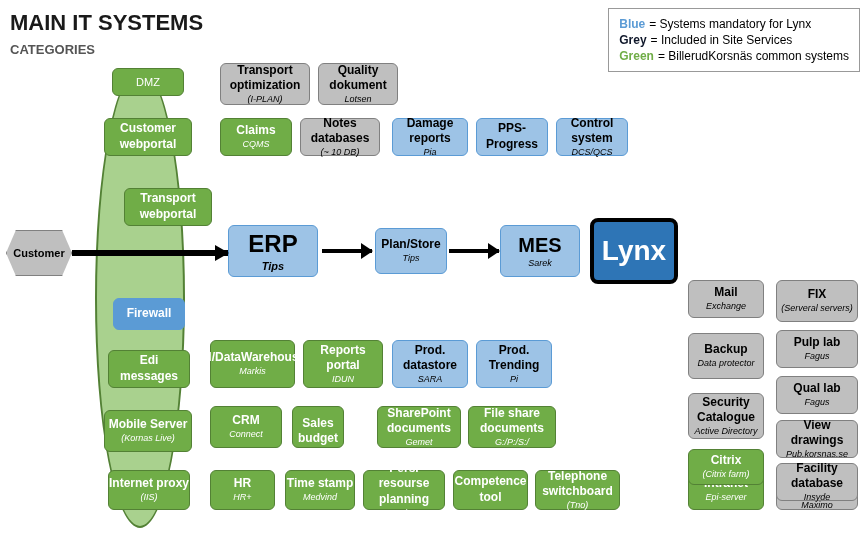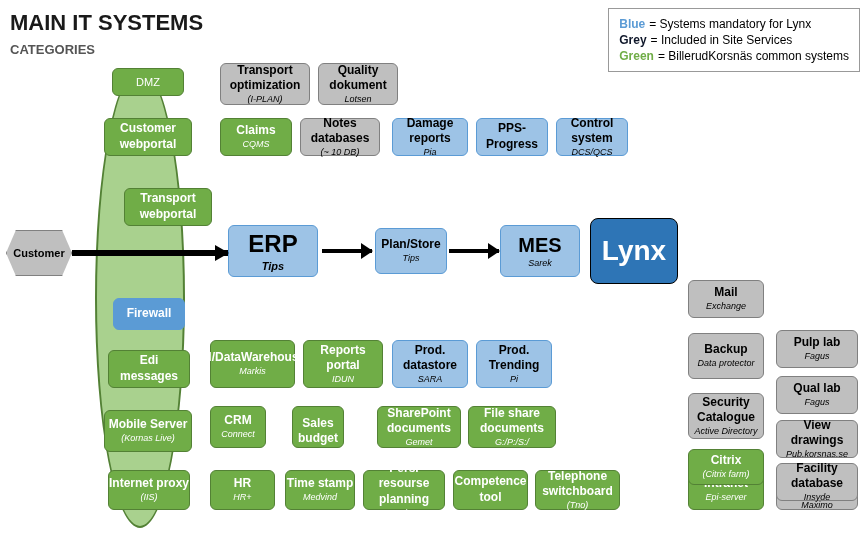--- a/index.html
+++ b/index.html
@@ -60,21 +60,21 @@
       justify-content: center;
       text-align: center;
       border-radius: 6px;
       font-size: 11px;
       line-height: 1.3;
     }
     .box .sub { font-style: italic; font-size: 9px; }
     .box .main-label { font-size: 12px; font-weight: bold; }
 
     .blue-box { background: #9dc3e6; border: 1px solid #5b9bd5; color: #000; }
-    .blue-box-dark { background: #2e75b6; border: 1px solid #000000; color: #fff; }
+    .blue-box-dark { background: #2e75b6; border: 4px solid #000000; color: #fff; }
     .green-box { background: #70ad47; border: 1px solid #538135; color: #fff; }
     .grey-box { background: #bfbfbf; border: 1px solid #808080; color: #000; }
 
     
     .oval-container {
       position: absolute;
       top: 68px;
       left: 95px;
       width: 90px;
       height: 460px;
@@ -216,21 +216,21 @@
   <div class="box blue-box" style="left:476px; top:340px; width:76px; height:48px;">
     <span class="main-label">Prod. Trending</span>
     <span class="sub">Pi</span>
   </div>
 
   <div class="box green-box" style="left:104px; top:410px; width:88px; height:42px;">
     <span class="main-label">Mobile Server</span>
     <span class="sub">(Kornas Live)</span>
   </div>
 
-  <div class="box green-box" style="left:210px; top:406px; width:56px; height:42px;">
+  <div class="box green-box" style="left:210px; top:406px; width:72px; height:42px;">
     <span class="main-label">CRM</span>
     <span class="sub">Connect</span>
   </div>
 
   <div class="box green-box" style="left:292px; top:406px; width:52px; height:42px;justify-content:flex-end;">
     <span class="main-label">Sales budget</span>
   </div>
 
   <div class="box green-box" style="left:377px; top:406px; width:84px; height:42px;">
     <span class="main-label">SharePoint documents</span>
@@ -294,20 +294,24 @@
   <div class="box grey-box" style="left:688px; top:393px; width:76px; height:46px;">
     <span class="main-label">Security Catalogue</span>
     <span class="sub">Active Directory</span>
   </div>
 
   <div class="box green-box" style="left:688px; top:449px; width:76px; height:36px;">
     <span class="main-label">Citrix</span>
     <span class="sub">(Citrix farm)</span>
   </div>
 
+  <div class="box grey-box" style="left:776px; top:280px; width:82px; height:42px;">
+    <span class="main-label">FIX</span>
+    <span class="sub">(Serveral servers)</span>
+  </div>
 
   <div class="box grey-box" style="left:776px; top:330px; width:82px; height:38px;">
     <span class="main-label">Pulp lab</span>
     <span class="sub">Fagus</span>
   </div>
 
   <div class="box grey-box" style="left:776px; top:376px; width:82px; height:38px;">
     <span class="main-label">Qual lab</span>
     <span class="sub">Fagus</span>
   </div>

